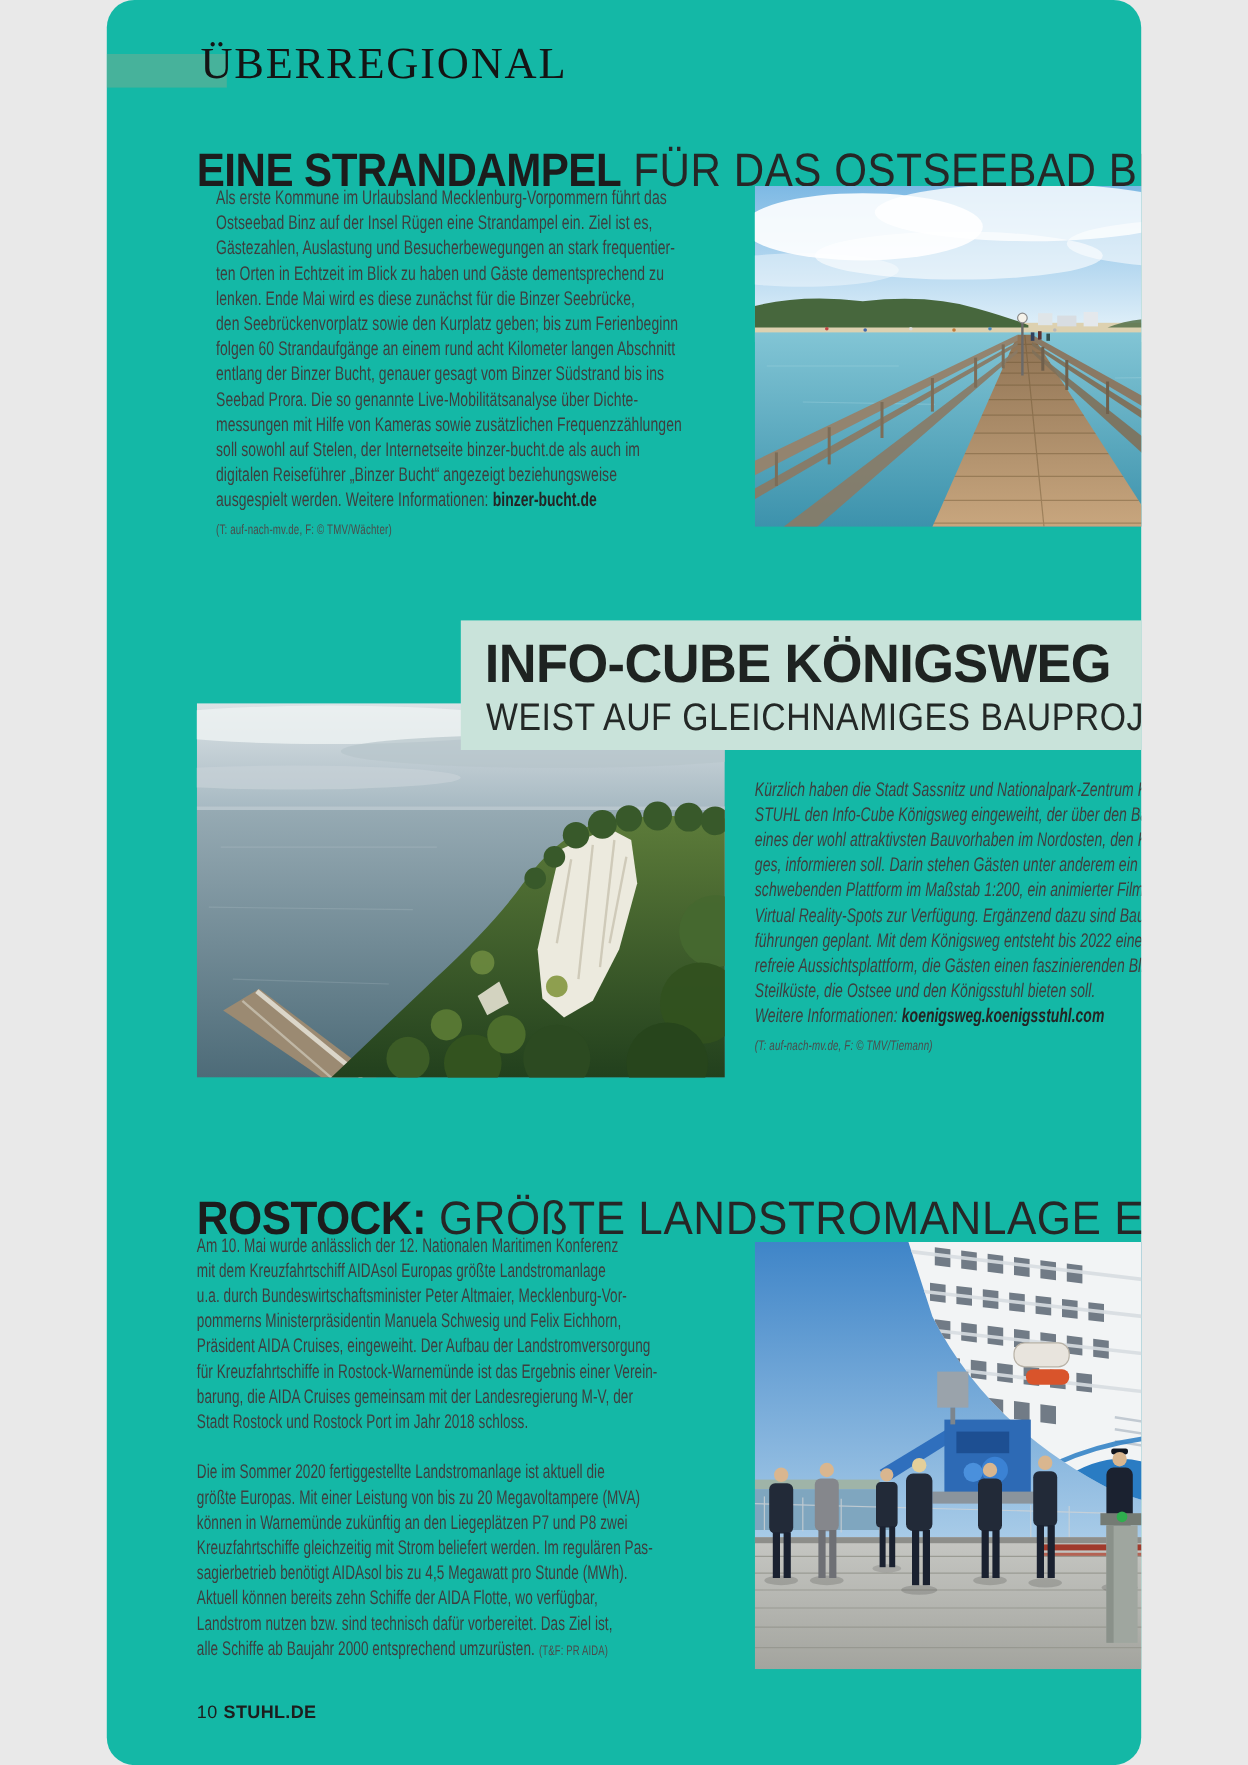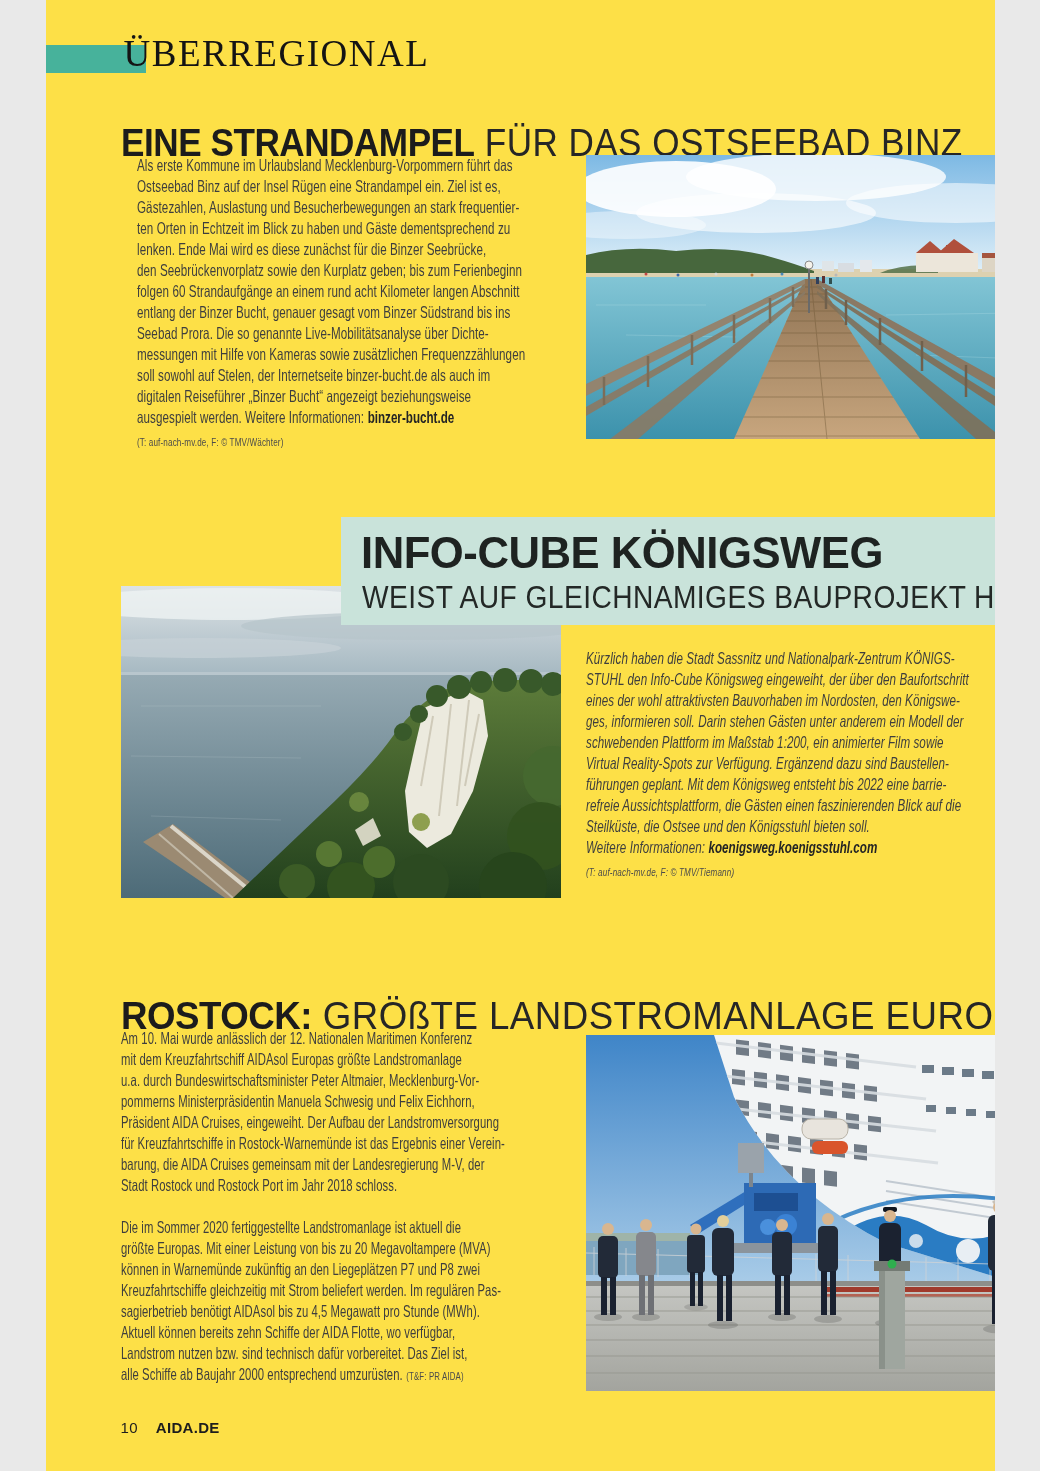--- a/index.html
+++ b/index.html
@@ -1,17 +1,17 @@
 <!DOCTYPE html>
 <html><head>
 <meta charset="utf-8">
 <style>
   html,body{margin:0;padding:0;background:#e9e9e9;}
-  .page{position:relative;width:949px;height:1471px;background:#fde047;margin:0 auto;
-        font-family:"Liberation Sans",sans-serif;overflow:hidden;}
+  .page{position:relative;width:862px;height:1471px;background:#14b8a6;margin:0 auto;
+        font-family:"Liberation Sans",sans-serif;overflow:hidden;border-radius:23px;}
   .abs{position:absolute;}
 
   
   .accent-bar{left:0;top:45px;width:100px;height:28px;background:#47b29b;}
   .kicker{left:78px;top:32px;font-family:"Liberation Serif",serif;font-size:37px;
           letter-spacing:1.5px;color:#141414;font-weight:400;}
 
   
   .headline{white-space:nowrap;color:#1c1c1c;font-size:39px;line-height:42px;
             transform-origin:0 0;}
@@ -28,21 +28,21 @@
   
   .banner{left:295px;top:517px;width:670px;height:108px;background:#c9e3da;z-index:3;
           padding:0;box-sizing:border-box;}
   .banner-title{position:absolute;left:20px;top:10px;font-size:45px;font-weight:700;
                 letter-spacing:-0.5px;color:#1e2321;white-space:nowrap;transform-origin:0 0;transform:scaleX(.97);}
   .banner-sub{position:absolute;left:21px;top:62px;font-size:32px;font-weight:400;
               letter-spacing:0.5px;color:#232826;white-space:nowrap;transform-origin:0 0;transform:scaleX(.88);}
 
   .photo{display:block;}
   .footer{left:75px;top:1419px;font-size:15px;color:#1d1d1d;letter-spacing:0.3px;}
-  .footer .pg{font-weight:400;margin-right:18px;}
+  .footer .pg{font-weight:400;margin-right:5px;}
   .footer .site{font-weight:700;}
 </style>
 </head>
 <body>
 
 <div class="page">
 
   <div class="abs accent-bar"></div>
   <div class="abs kicker">ÜBERREGIONAL</div>
 
@@ -452,16 +452,16 @@
     </g>
     <g>
       <rect x="288" y="226" width="36" height="10" fill="#747b74"></rect>
       <rect x="293" y="236" width="26" height="98" fill="#9fa69f"></rect>
       <rect x="293" y="236" width="6" height="98" fill="#8a918a"></rect>
       <circle cx="306" cy="229" r="4.5" fill="#2fae4e"></circle>
     </g>
   </svg>
 
   <div class="abs footer">
-    <span class="pg">10</span><span class="site">AIDA.DE</span>
+    <span class="pg">10</span><span class="site">STUHL.DE</span>
   </div>
 
 </div>
 
 </body></html>

